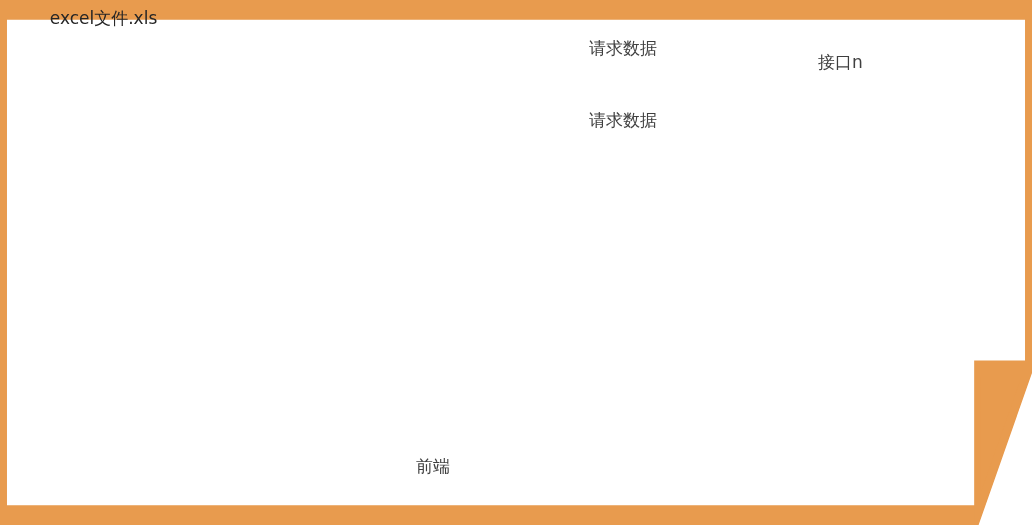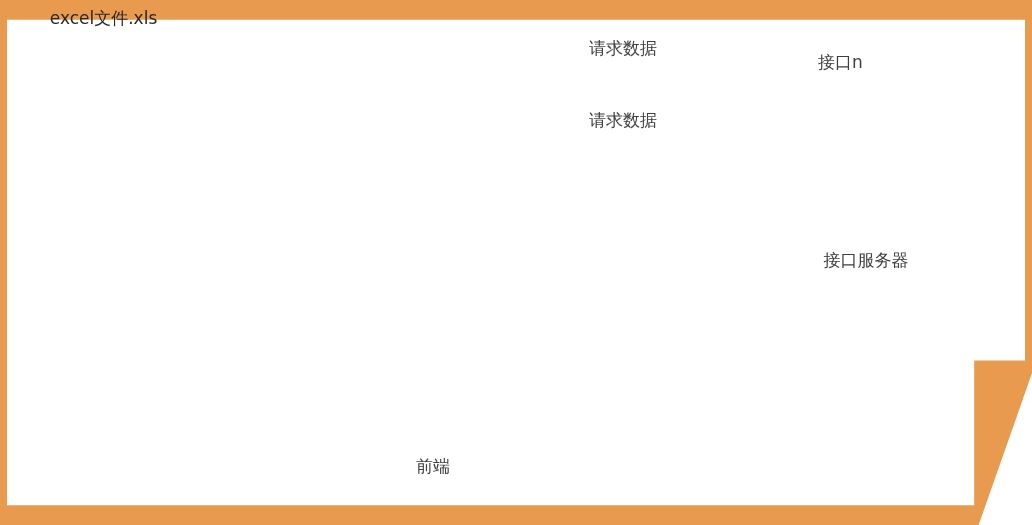--- a/index.html
+++ b/index.html
@@ -217,18 +217,17 @@
     <svg class="doc-fill" viewBox="0 0 207 37" preserveAspectRatio="none">
       <path d="M0.7,0.7 L206.3,0.7 L206.3,26 L196,36.3 L0.7,36.3 Z" fill="#ffffff" stroke="#E89B4E" stroke-width="1.4"></path>
       <path d="M206.3,26 L196,36.3 L196,26 Z" fill="#E89B4E" stroke="#E89B4E" stroke-width="1.2"></path>
     </svg>
     <div id="excel-file-label">excel文件.xls</div>
   </div>
 
   <div class="node" id="api-node-label">接口n</div>
 
   <div class="node" id="frontend-label">前端</div>
-  <div class="node" id="server-label">接口服务器</div>
 
   <div class="edge-label" id="request-data-label">请求数据</div>
   <div class="edge-label" id="return-data-label">请求数据</div>
 
 </div>
 
 </body></html>

